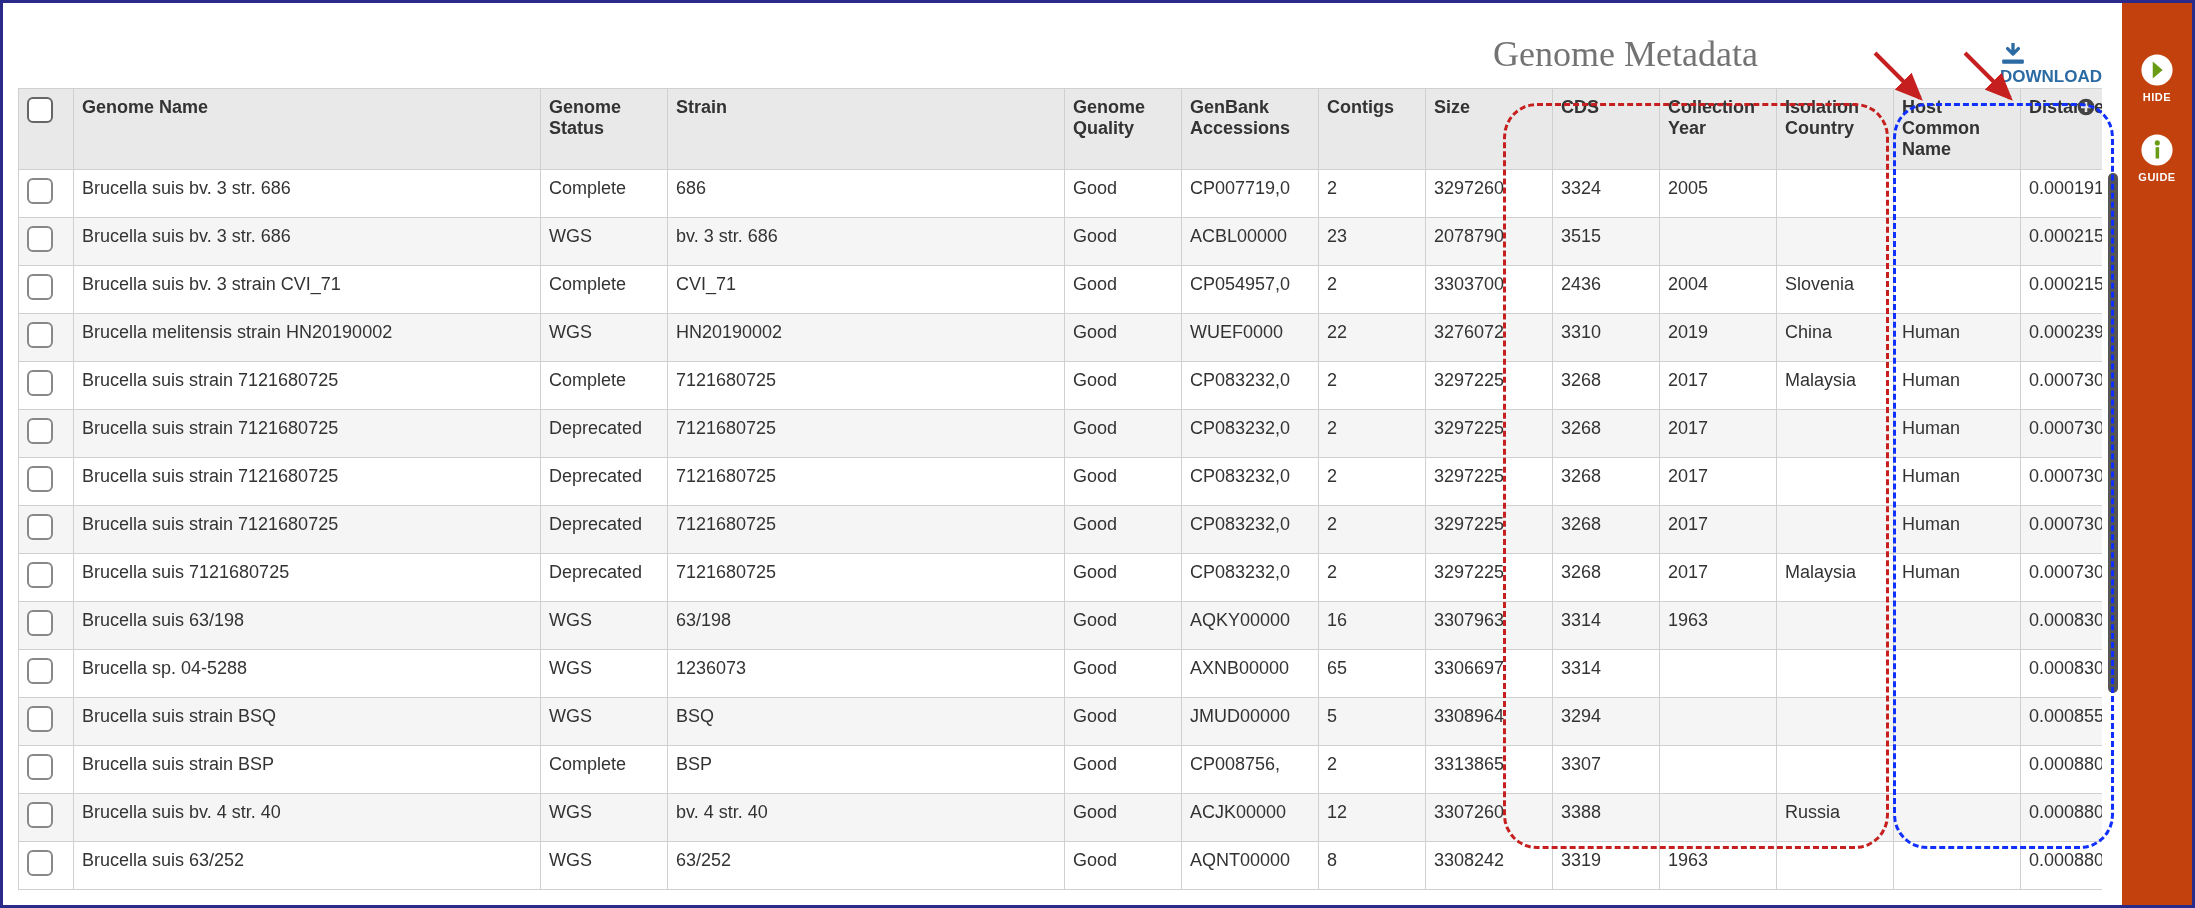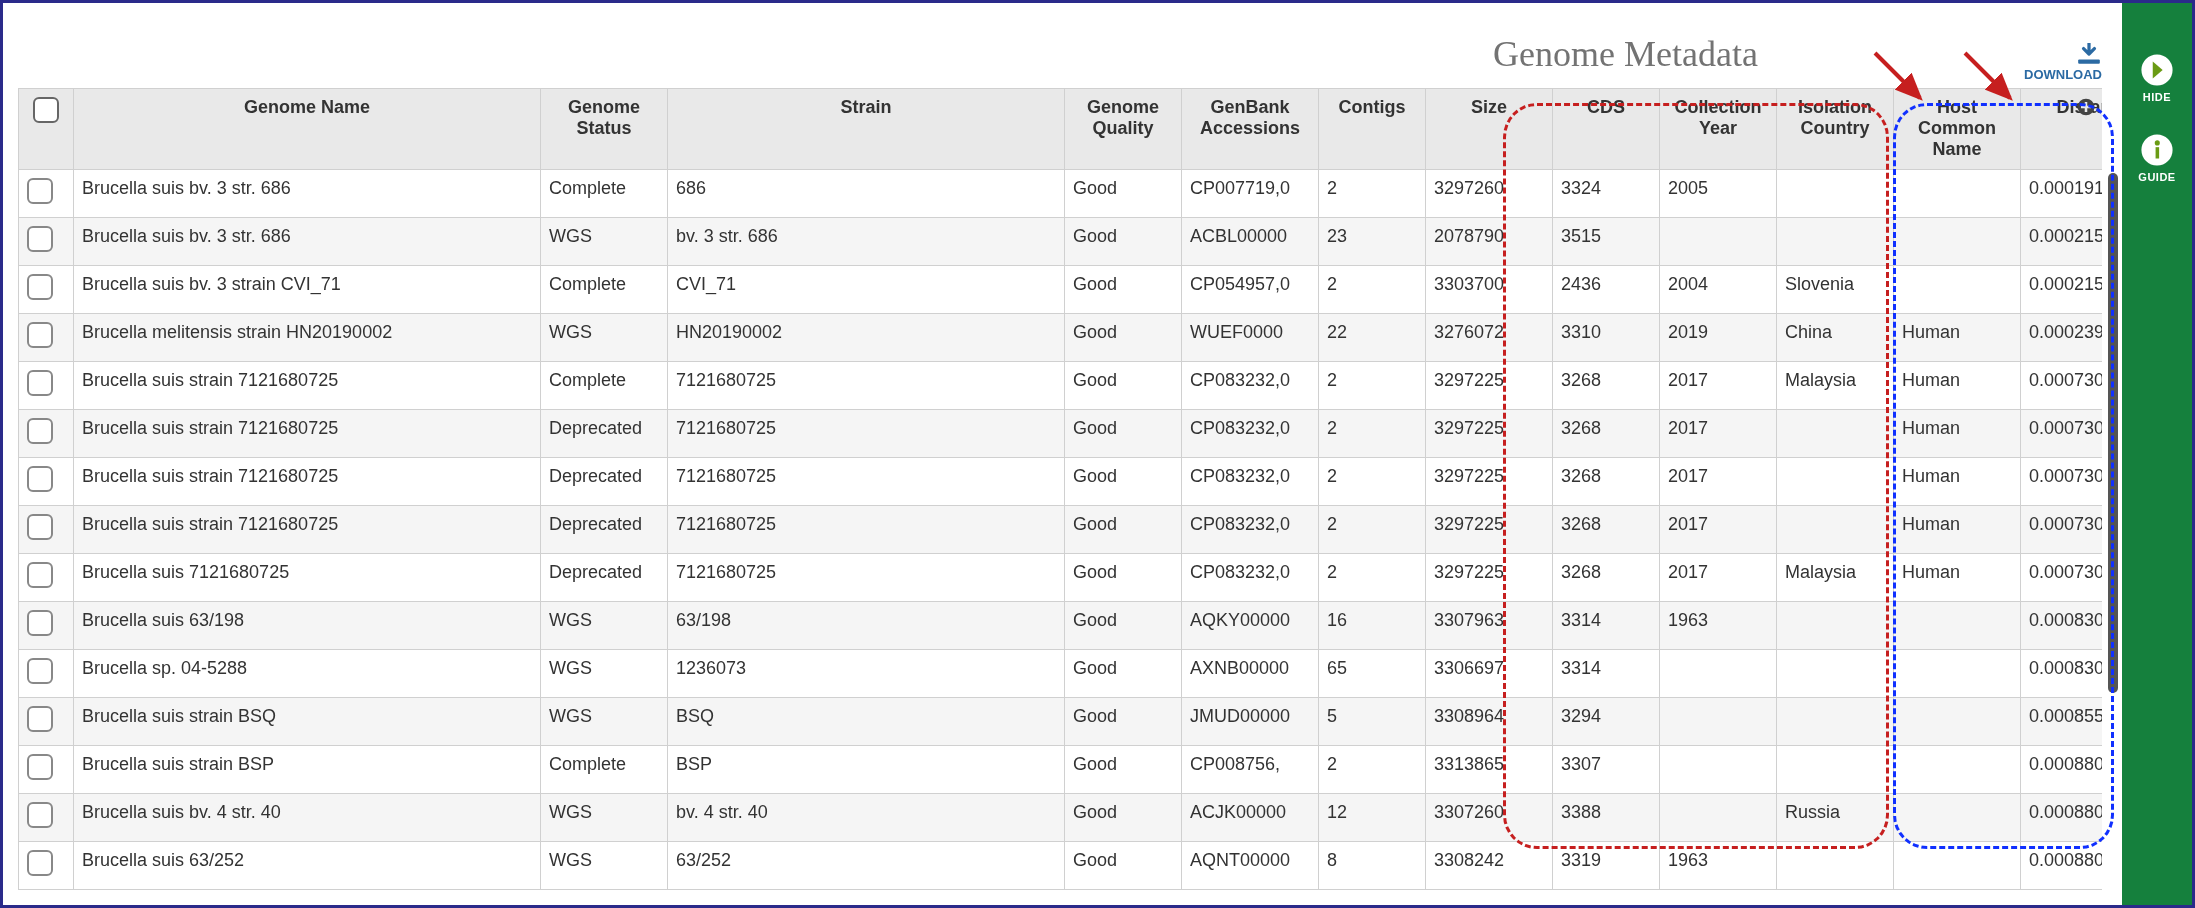--- a/index.html
+++ b/index.html
@@ -19,21 +19,21 @@
     overflow: hidden;
     background: #fff;
   }
 
   
   .rsbar {
     position: absolute;
     top: 0; right: 0;
     width: 70px;
     height: 100%;
-    background: #15803d;
+    background: #c2410c;
     color: #fff;
     display: flex;
     flex-direction: column;
     align-items: center;
     padding-top: 50px;
     gap: 30px;
     box-sizing: border-box;
     z-index: 5;
   }
   .rsbar .btn {
@@ -47,25 +47,25 @@
     letter-spacing: 0.5px;
   }
   .rsbar svg { fill: #fff; }
 
   
   .download {
     position: absolute;
     top: 40px;
     right: 90px;
     color: #2b6aa3;
-    font-size: 13px;
+    font-size: 17px;
     font-weight: bold;
     display: flex;
     flex-direction: column;
-    align-items: flex-end;
+    align-items: flex-start;
     cursor: pointer;
     z-index: 3;
     margin-left: 39px;
   }
   .download svg { fill: #2b6aa3; margin-bottom: 2px; }
 
   
   .annot-label {
     position: absolute;
     top: 30px;
@@ -114,21 +114,20 @@
     vertical-align: top;
     background: #fff;
     height: 24px;
   }
   table.grid th {
     background: #e9e9e9;
     font-weight: bold;
     white-space: normal;
     vertical-align: top;
     height: 64px;
-    text-align: center;
   }
   table.grid tbody tr:nth-child(even) td { background: #f5f5f5; }
 
   .chk {
     width: 22px; height: 22px;
     border: 2px solid #888;
     border-radius: 6px;
     display: inline-block;
     background: #fff;
     cursor: pointer;

